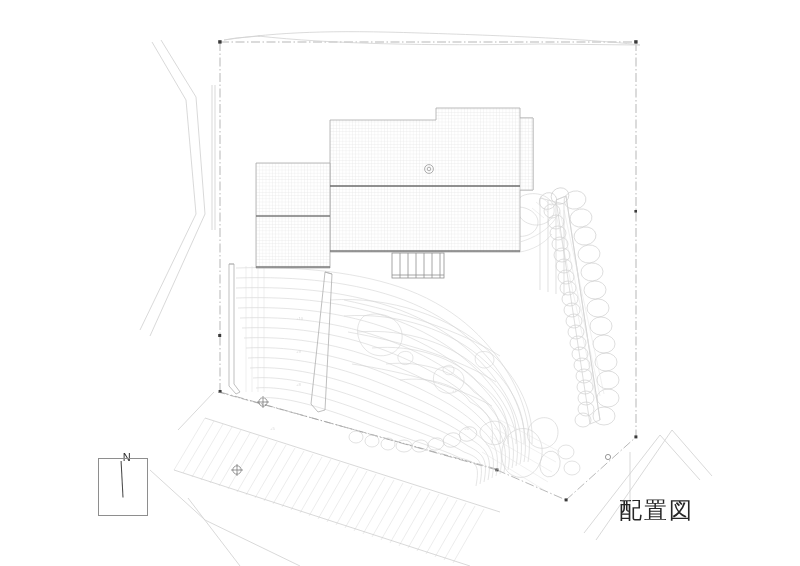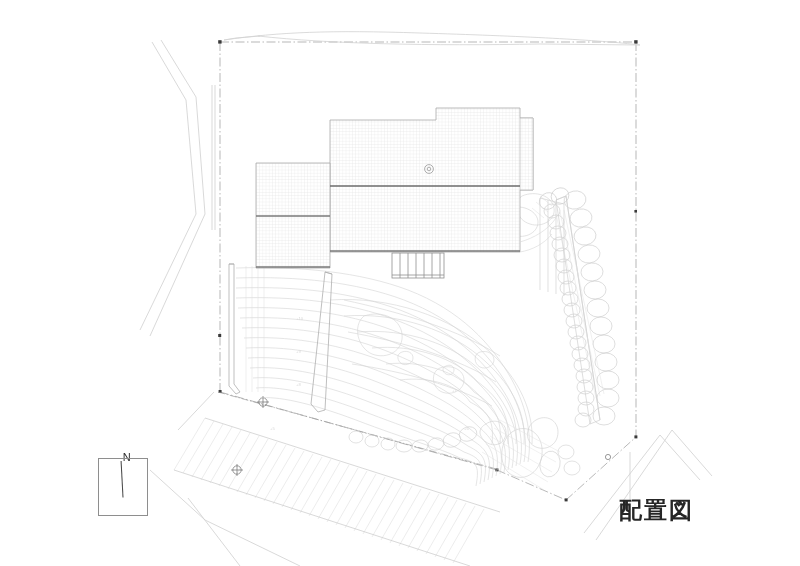--- a/index.html
+++ b/index.html
@@ -20,21 +20,21 @@
     position:absolute;left:115px;top:452px;width:24px;
     font-size:11px;line-height:11px;color:#2b2b2b;text-align:center;
     letter-spacing:.5px;
   }
   
   .plan-title{
     position:absolute;left:619px;top:497px;
     font-size:23px;line-height:26px;letter-spacing:2px;
     color:#262626;white-space:nowrap;
     font-family:"DejaVu Sans","Liberation Sans",sans-serif;
-    font-weight:700;
+    font-weight:400;
   }
 </style>
 </head>
 <body>
 
 <div id="sheet">
 
   <svg id="drawing" viewBox="0 0 800 566">
     <defs>
 

